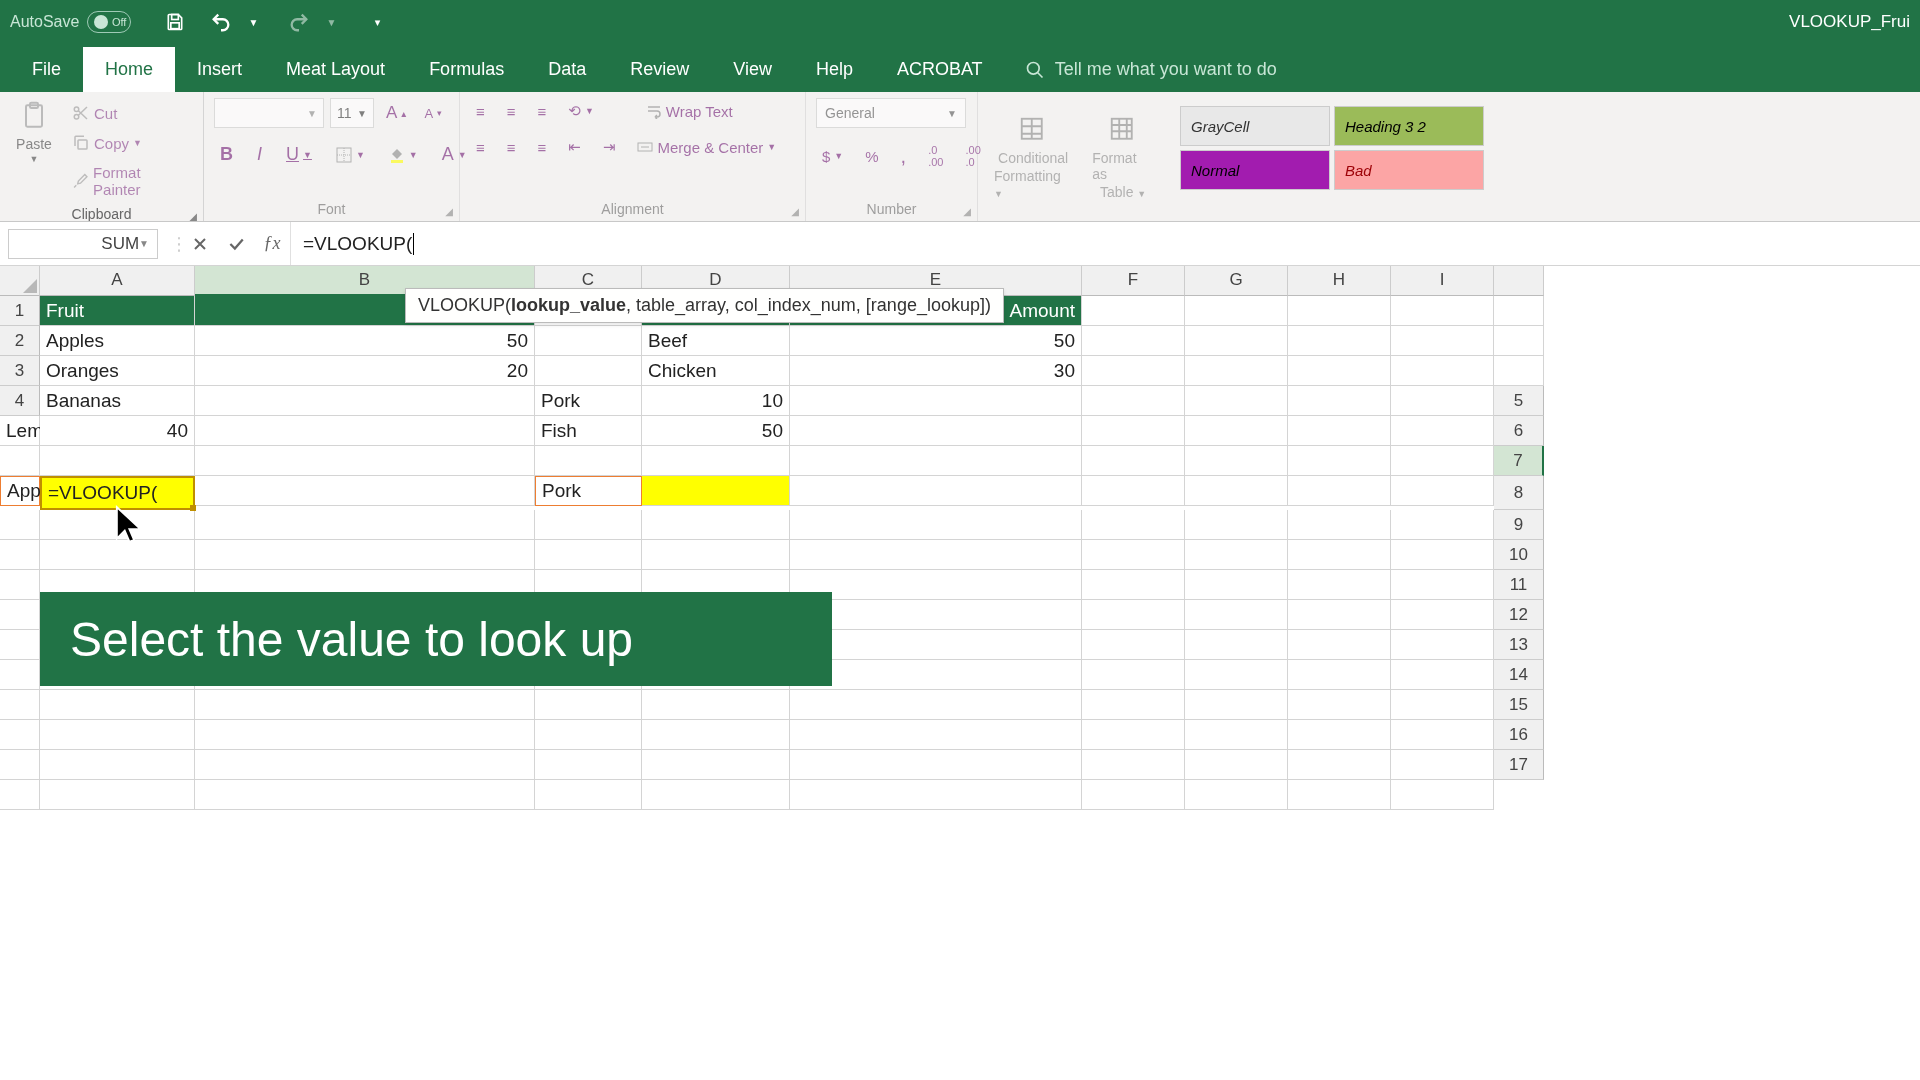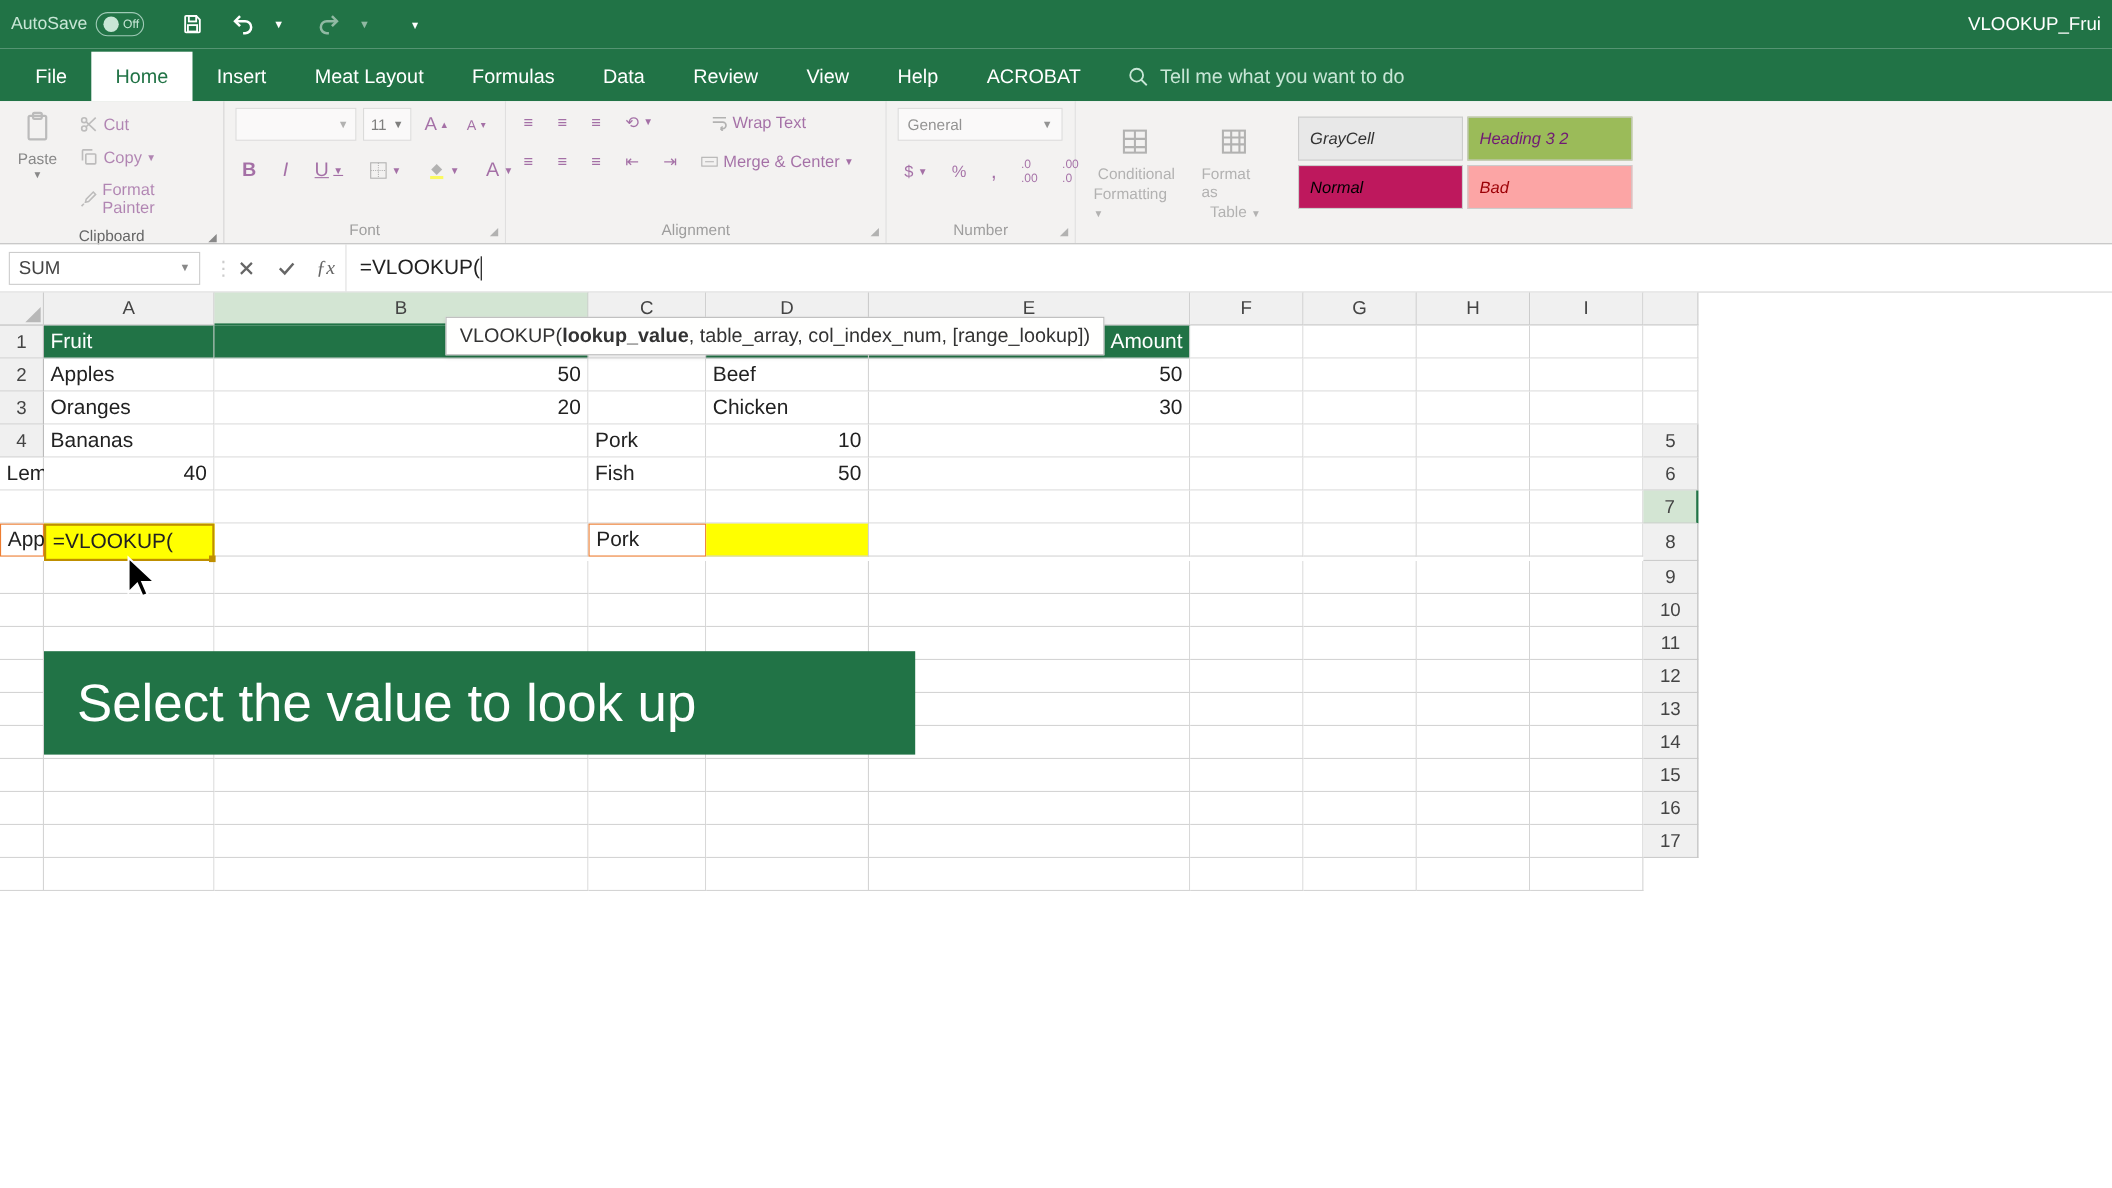--- a/index.html
+++ b/index.html
@@ -30,27 +30,27 @@
   .rbtn { padding: 4px 6px; color: #701a75; display: flex; align-items: center; gap: 4px; cursor: pointer; font-size: 15px; }
   .rbtn.faded { opacity: 0.5; }
   .bigbtn { display: flex; flex-direction: column; align-items: center; gap: 2px; color: #888; font-size: 14px; padding: 0 6px; }
   .bigbtn .ico { width: 36px; height: 36px; display: flex; align-items: center; justify-content: center; font-size: 28px; }
   .fontbox { border: 1px solid #ccc; background: #fff; height: 30px; width: 110px; padding: 0 6px; color: #888; display:flex; align-items:center; }
   .sizebox { border: 1px solid #ccc; background: #fff; height: 30px; width: 44px; padding: 0 6px; color: #333; display:flex; align-items:center; }
   .numfmt { border: 1px solid #ccc; background: #fff; height: 30px; width: 150px; padding: 0 8px; color: #555; display:flex; align-items:center; justify-content:space-between; }
   .styles-grid { display: grid; grid-template-columns: 150px 150px; gap: 4px; }
   .style-cell { border: 1px solid #ccc; height: 40px; display: flex; align-items: center; padding: 0 10px; font-size: 15px; font-style: italic; }
   .style-gray { background: #e8e8e8; color: #333; }
-  .style-head { background: #9bbb59; color: #701a75; }
-  .style-normal { background: #be185d; }
+  .style-head { background: #9bbb59; color: #000000; }
+  .style-normal { background: #a21caf; }
   .style-bad { background: #fca5a5; color: #9c0006; }
   
   
   .formulabar { height: 44px; border-bottom: 1px solid #d4d4d4; display: flex; align-items: center; background: #fff; }
-  .namebox { width: 174px; border: 1px solid #ccc; height: 30px; margin-left: 8px; padding: 0 8px; display: flex; align-items: center; justify-content: space-between; font-size: 17px; color: #444; }
+  .namebox { width: 150px; border: 1px solid #ccc; height: 30px; margin-left: 8px; padding: 0 8px; display: flex; align-items: center; justify-content: flex-end; font-size: 17px; color: #444; }
   .fb-sep { width: 12px; text-align: center; color: #ccc; padding: 0 12px; font-size: 18px; }
   .fb-btn { width: 36px; height: 36px; display: flex; align-items: center; justify-content: center; color: #666; font-size: 18px; cursor: pointer; }
   .fx { font-style: italic; font-family: "Times New Roman", serif; }
   .formula-input { flex: 1; padding: 0 12px; font-size: 19px; color: #222; border-left: 1px solid #e0e0e0; height: 100%; display: flex; align-items: center; position: relative; }
   .caret { display: inline-block; width: 1px; height: 22px; background: #000; margin-left: 1px; vertical-align: middle; }
   
   
   .func-tooltip { position: absolute; left: 405px; top: 288px; background: #fffffe; border: 1px solid #bbb; padding: 6px 12px; font-size: 18px; color: #333; z-index: 10; box-shadow: 0 2px 4px rgba(0,0,0,0.1); }
   .func-tooltip .arg-active { font-weight: bold; }
   

